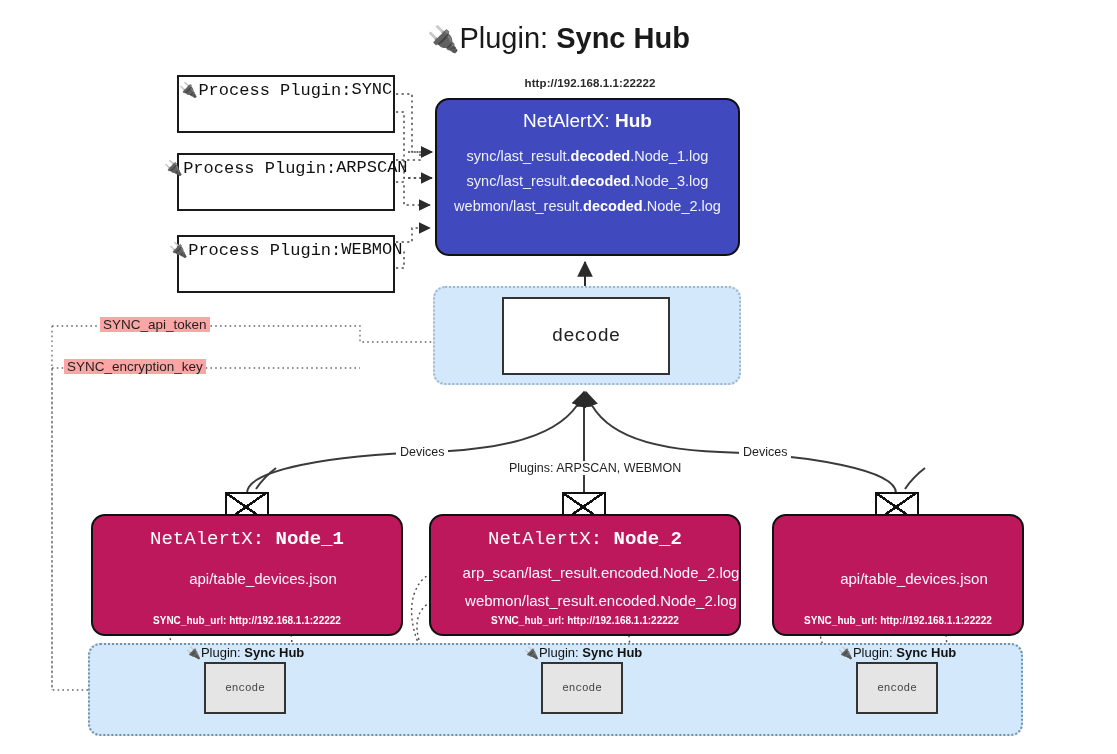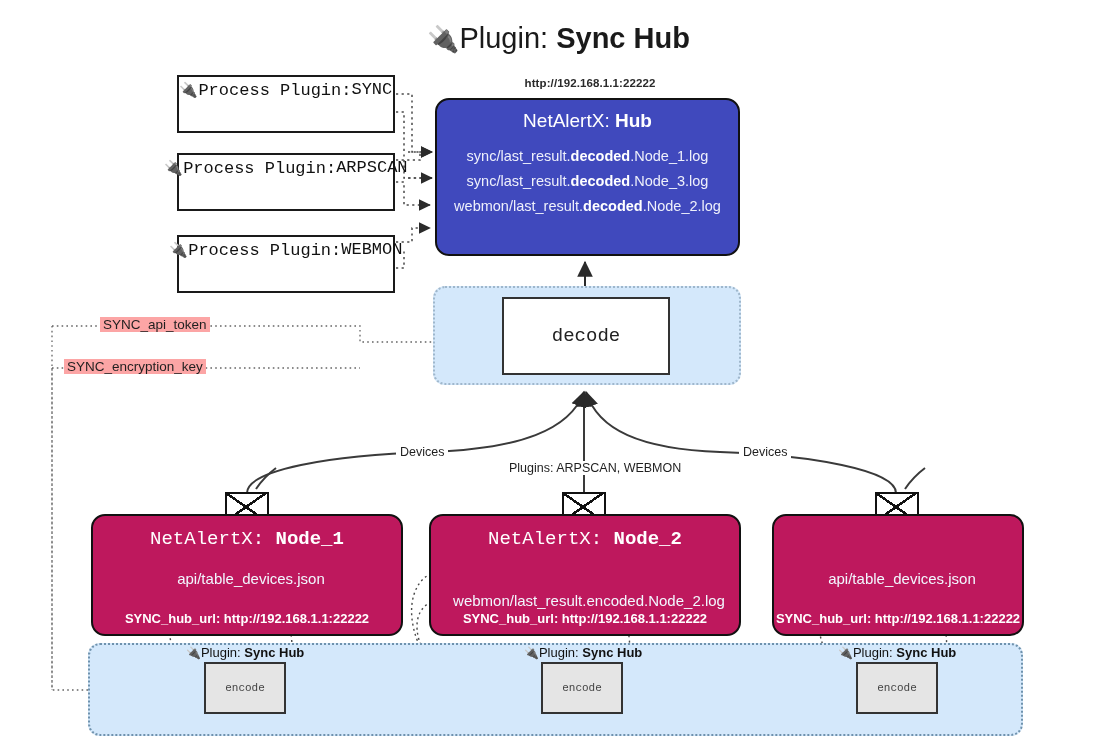--- a/index.html
+++ b/index.html
@@ -52,24 +52,24 @@
   .tlabel{position:absolute;font-size:13.5px;color:#1f1f1f;background:#fca5a5;
           padding:0 3px;white-space:nowrap;}
 
   
   .node{position:absolute;background:#be185d;border:2.5px solid #111;
         border-radius:14px;box-sizing:border-box;}
   .node .nname{position:absolute;left:0;top:12px;width:100%;text-align:center;
         font-family:"Liberation Mono","DejaVu Sans Mono",monospace;
         font-size:19px;color:#ffffff;}
   .node .nname b{font-weight:bold;}
-  .node .nrow{position:absolute;left:4px;width:100%;text-align:center;
+  .node .nrow{position:absolute;left:16px;width:100%;text-align:center;
         font-size:15px;color:#f2f8ff;white-space:nowrap;}
   .node .nfoot{position:absolute;left:0;bottom:8px;width:100%;text-align:center;
-        font-size:13px;color:#ffffff;font-weight:600;white-space:nowrap;}
+        font-size:10px;color:#ffffff;font-weight:600;white-space:nowrap;}
 
   
   .env{position:absolute;width:44px;height:32px;background:#fff;border:2px solid #111;
        box-sizing:border-box;}
   .env:before,.env:after{content:"";position:absolute;left:-1px;top:-1px;
        width:100%;height:100%;}
   .env:before{background:
       linear-gradient(to bottom right,transparent calc(50% - 1.2px),#111 calc(50% - 1.2px),
       #111 calc(50% + 1.2px),transparent calc(50% + 1.2px));}
   .env:after{background:
@@ -199,20 +199,21 @@
     <div class="nrow" style="top:54px;">api/table_devices.json</div>
     <div class="nfoot">SYNC_hub_url: http://192.168.1.1:22222</div>
   </div>
 
   <div class="env" style="left:562px;top:492px;"></div>
   <div class="node" style="left:429px;top:514px;width:312px;height:122px;">
     <div class="nname">
       <span>NetAlertX:</span>
       <b>Node_2</b>
     </div>
+    <div class="nrow" style="top:48px;">arp_scan/last_result.encoded.Node_2.log</div>
     <div class="nrow" style="top:76px;">webmon/last_result.encoded.Node_2.log</div>
     <div class="nfoot">SYNC_hub_url: http://192.168.1.1:22222</div>
   </div>
 
   <div class="env" style="left:875px;top:492px;"></div>
   <div class="node" style="left:772px;top:514px;width:252px;height:122px;">
     <div class="nrow" style="top:54px;">api/table_devices.json</div>
     <div class="nfoot">SYNC_hub_url: http://192.168.1.1:22222</div>
   </div>
 

